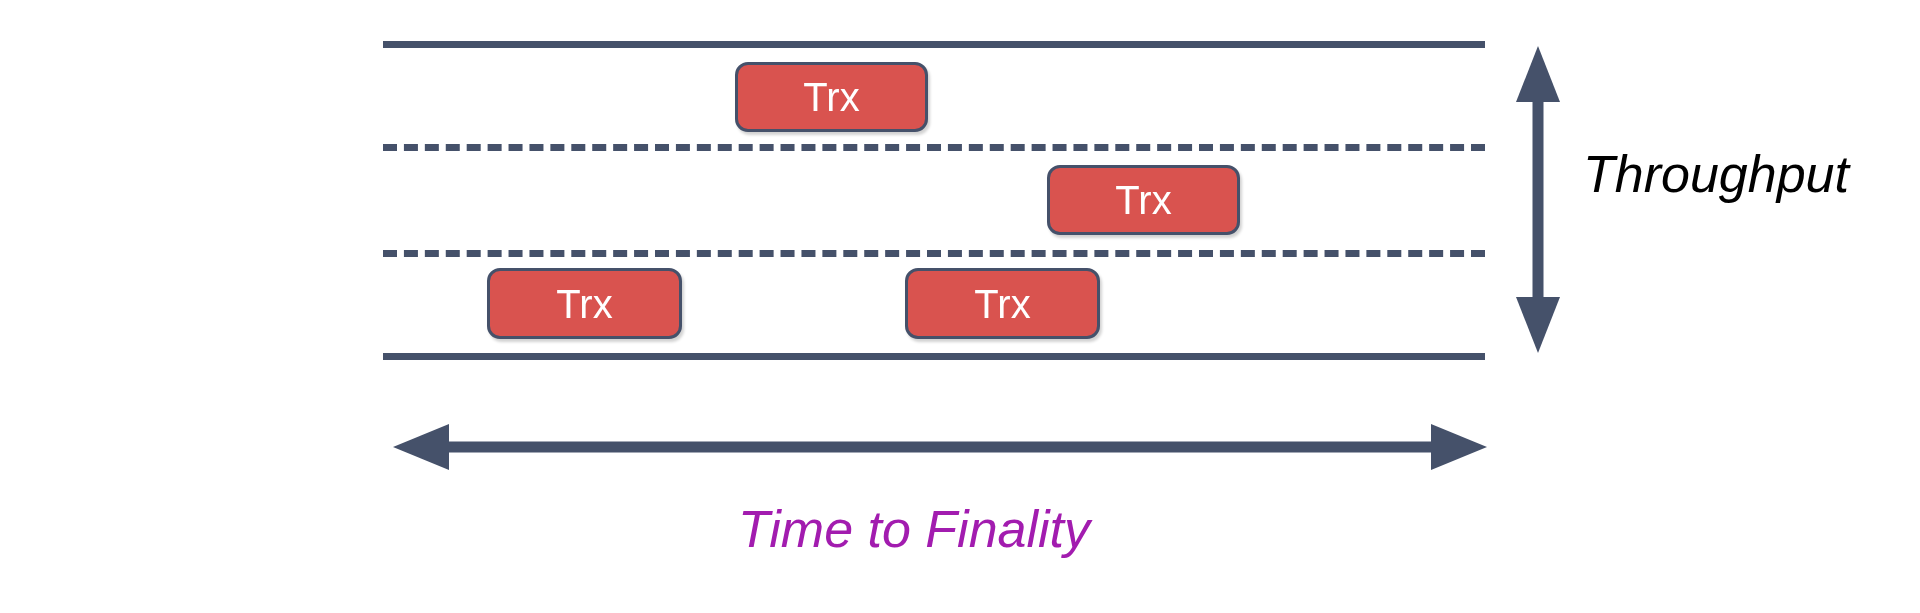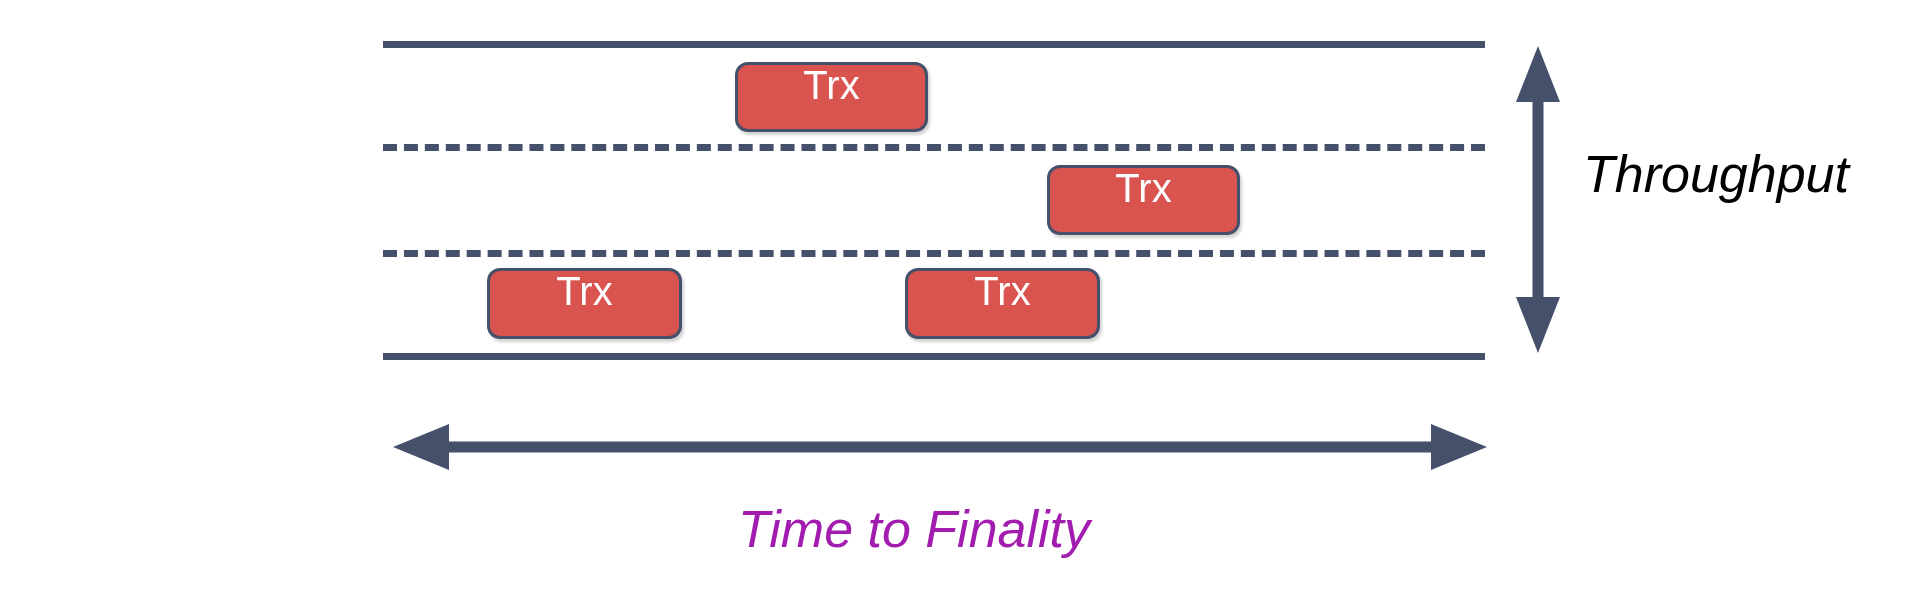--- a/index.html
+++ b/index.html
@@ -32,21 +32,21 @@
   .trx {
     position: absolute;
     box-sizing: border-box;
     background: #d9534f;
     border: 3px solid #000000;
     border-radius: 13px;
     color: #ffffff;
     font-size: 40px;
     line-height: 1;
     display: flex;
-    align-items: flex-start;
+    align-items: center;
     justify-content: center;
     box-shadow: 2px 3px 3px rgba(0,0,0,0.18);
   }
   
   .arrow-svg {
     position: absolute;
     overflow: visible;
   }
   
   .axis-label {

